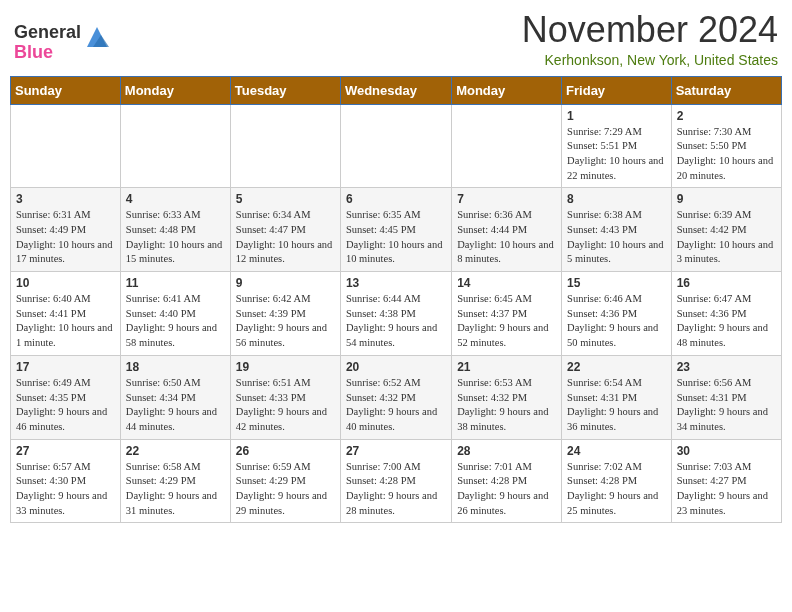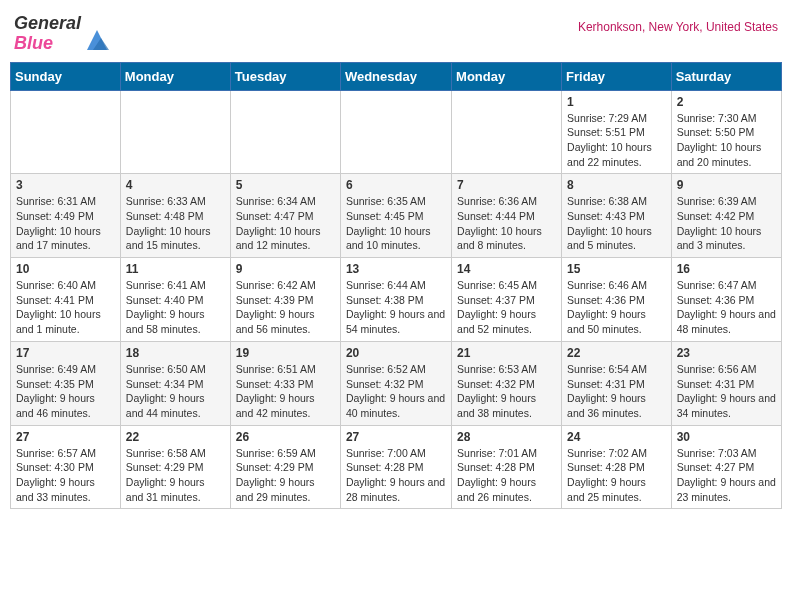--- a/index.html
+++ b/index.html
@@ -12,23 +12,22 @@
     }
     .header {
       display: flex;
       justify-content: space-between;
       align-items: flex-start;
       margin-bottom: 8px;
       padding: 0 4px;
     }
     .logo {
       display: flex;
-      align-items: flex-end;
-      margin-top: 4px;
-      font-style: italic;
+      align-items: flex-start;
+      margin-top: 13px;
     }
     .logo-text {
       font-size: 18px;
       font-weight: bold;
       line-height: 1.1;
     }
     .logo-text .general { color: #333; }
     .logo-text .blue { color: #ec4899; }
     .logo-icon {
       width: 28px;
@@ -38,31 +37,31 @@
     .title-section {
       text-align: right;
     }
     .month-title {
       font-size: 36px;
       font-weight: normal;
       color: #333;
       line-height: 1.1;
     }
     .location {
-      font-size: 12px;
-      color: #be185d;
-      margin-top: 10px;
+      font-size: 14px;
+      color: #4d7c0f;
+      margin-top: 2px;
     }
     .calendar {
       width: 100%;
       border-collapse: collapse;
       border: 1px solid #ccc;
     }
     .calendar th {
-      background-color: #0369a1;
+      background-color: #a16207;
       color: #fff;
       font-size: 13px;
       font-weight: bold;
       padding: 6px 4px;
       text-align: left;
       border: 1px solid #3a6fb1;
     }
     .calendar td {
       vertical-align: top;
       padding: 4px 5px;
@@ -82,20 +81,21 @@
     .day-num {
       font-weight: bold;
       font-size: 12px;
       display: block;
       margin-bottom: 2px;
     }
     .day-info {
       font-size: 10.5px;
       line-height: 1.4;
       color: #333;
+      font-family: Liberation Serif, serif;
     }
     .empty-cell {
       background: #fff !important;
     }
   </style>
 </head>
 <body>
 
 <div class="header">
   <div class="logo">
@@ -104,20 +104,21 @@
         <span class="general">General</span><br>
         <span class="blue">Blue</span>
       </div>
     </div>
     <svg class="logo-icon" viewBox="0 0 28 28">
       <polygon points="4,24 14,4 24,24" fill="#4a90d9"></polygon>
       <polygon points="10,24 18,12 26,24" fill="#2a6fb0" opacity="0.7"></polygon>
     </svg>
   </div>
   <div class="title-section">
+    <div class="month-title">November 2024</div>
     <div class="location">Kerhonkson, New York, United States</div>
   </div>
 </div>
 
 <table class="calendar">
   <thead>
     <tr>
     <th>Sunday</th>
         <th>Monday</th>
         <th>Tuesday</th>

